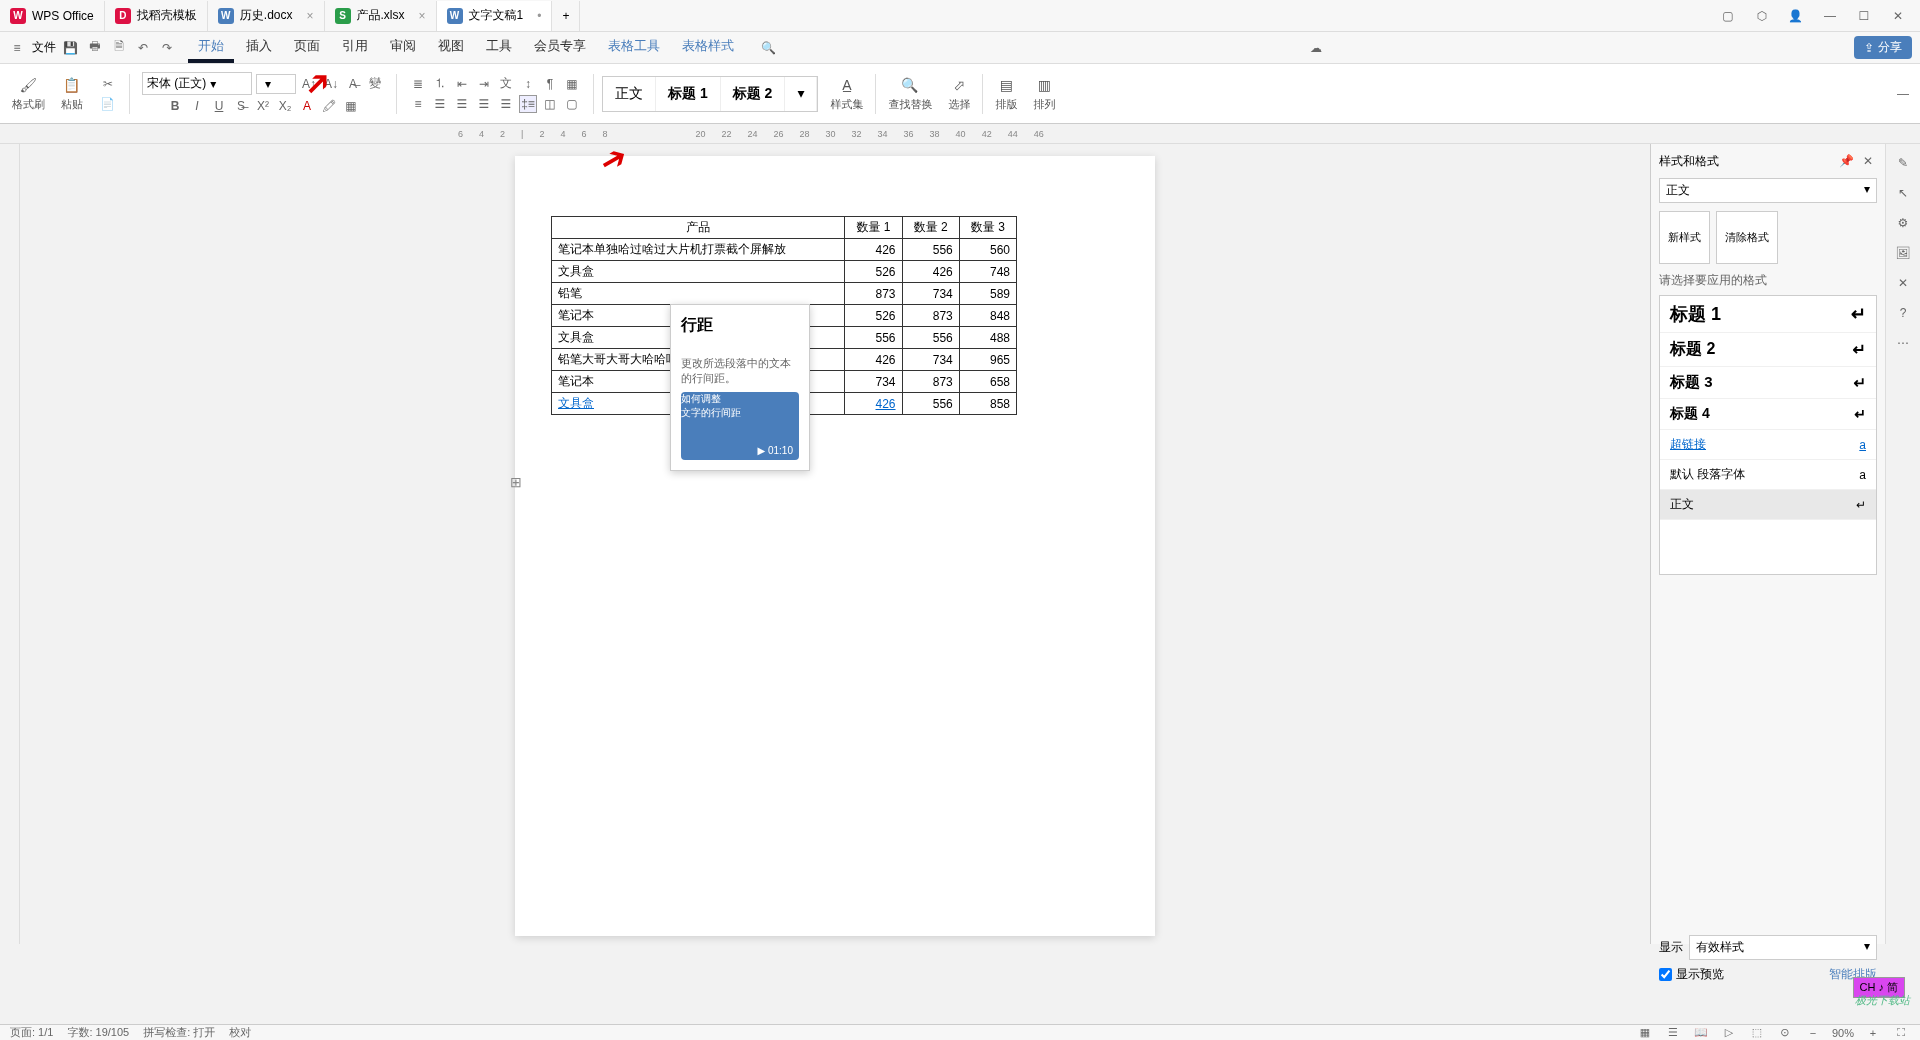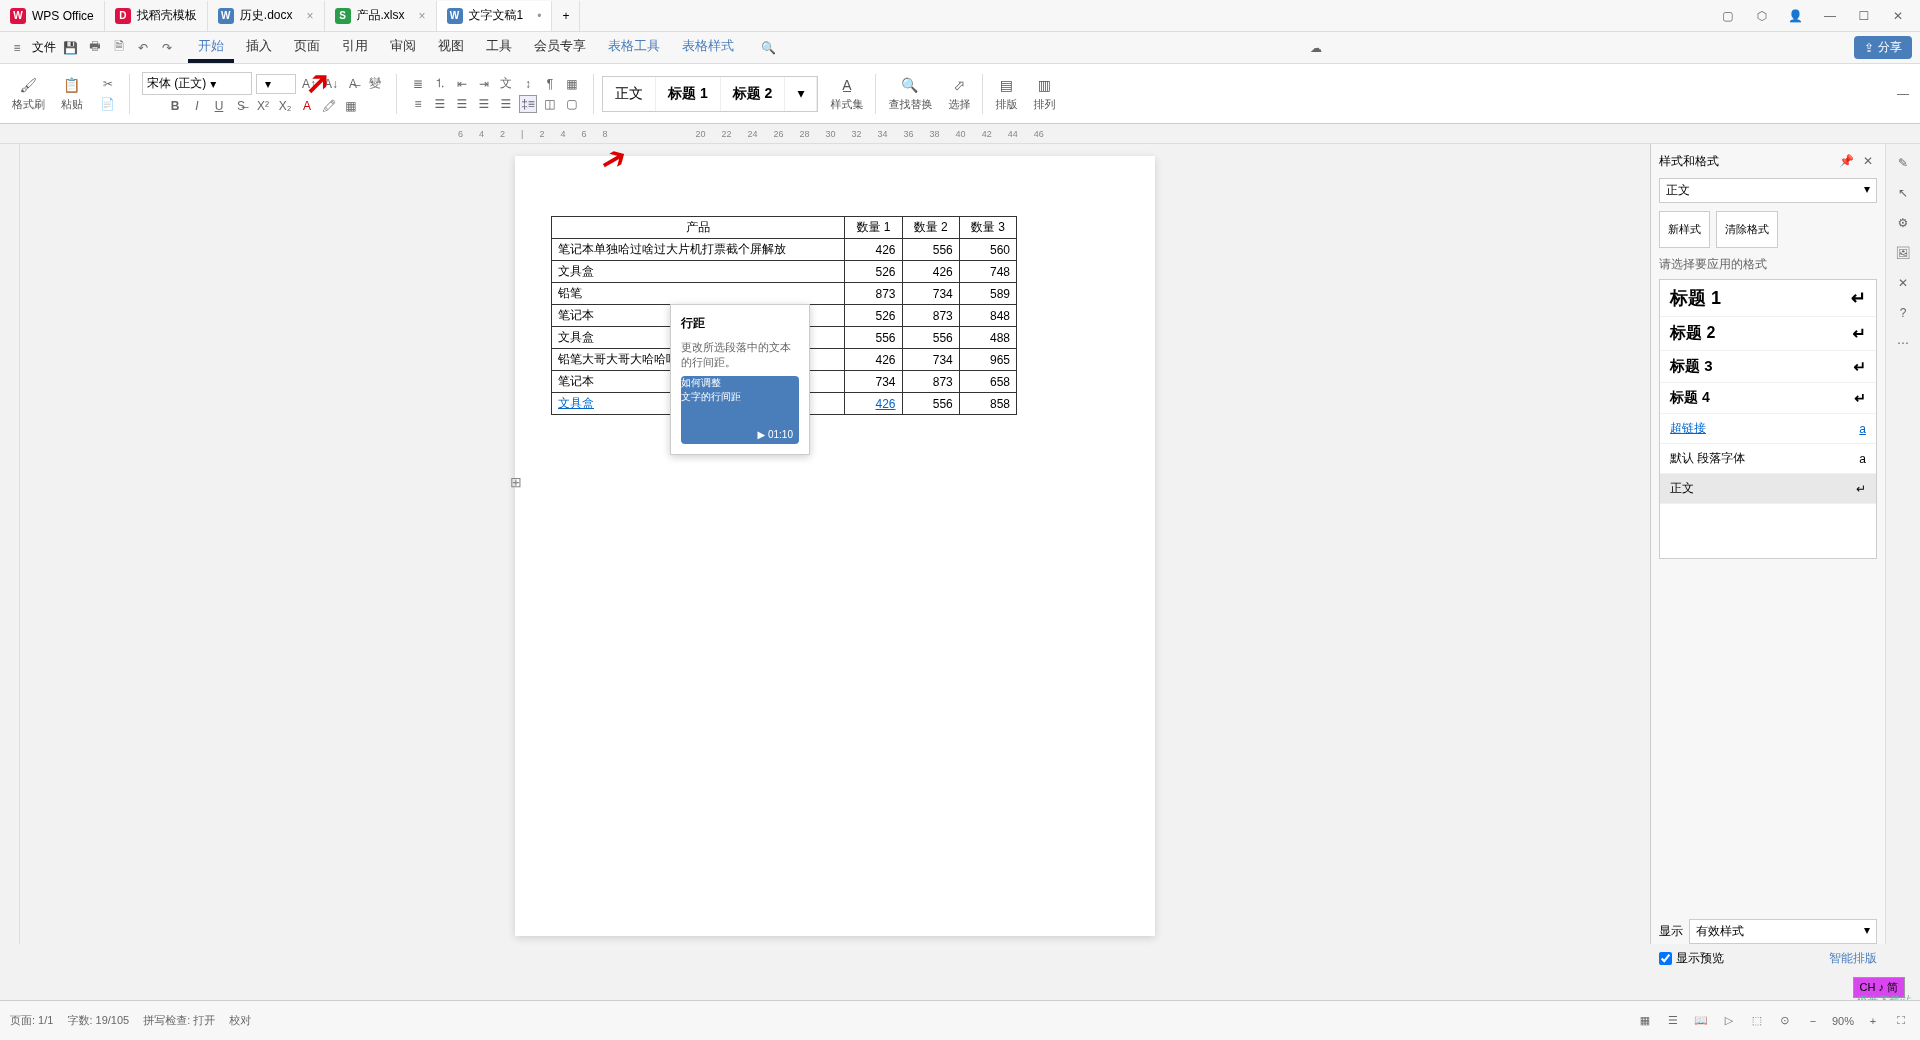--- a/index.html
+++ b/index.html
@@ -35,43 +35,43 @@
 .main { display: flex; height: 800px; position: relative; }
 .vruler { width: 20px; background: #f2f2f2; border-right: 1px solid #ddd; }
 .canvas { flex: 1; background: #f2f2f2; display: flex; justify-content: center; padding-top: 12px; position: relative; }
 .page { width: 640px; height: 780px; background: #fff; box-shadow: 0 2px 8px rgba(0,0,0,0.15); padding: 60px 36px; }
 .doc-table { border-collapse: collapse; width: 466px; font-size: 12px; }
 .doc-table td, .doc-table th { border: 1px solid #333; padding: 2px 6px; height: 20px; }
 .doc-table th { text-align: center; font-weight: normal; }
 .doc-table td.num { text-align: right; }
 .doc-table td.link { color: #0066cc; text-decoration: underline; }
 .tooltip { position: absolute; left: 650px; top: 160px; background: #fff; border: 1px solid #ccc; box-shadow: 0 2px 8px rgba(0,0,0,0.2); padding: 10px; width: 140px; font-size: 11px; }
-.tooltip-title { font-weight: bold; margin-bottom: 8px; font-size: 12px; }
+.tooltip-title { font-weight: bold; margin-bottom: 20px; font-size: 16px; }
 .tooltip-desc { color: #666; margin-bottom: 6px; }
 .tooltip-thumb { background: #4a7ebb; height: 68px; border-radius: 4px; position: relative; color: #fff; font-size: 10px; }
 .tooltip-time { position: absolute; right: 6px; bottom: 4px; font-size: 10px; }
 .side-panel { width: 235px; background: #f7f7f7; border-left: 1px solid #ccc; padding: 8px; }
 .side-head { display: flex; align-items: center; justify-content: space-between; margin-bottom: 8px; }
 .side-sel { border: 1px solid #ccc; background: #fff; padding: 3px 6px; margin-bottom: 8px; display: flex; justify-content: space-between; }
 .side-btns { display: flex; gap: 6px; margin-bottom: 8px; }
-.side-btn { border: 1px solid #ccc; background: #fff; padding: 10px 8px; font-size: 11px; cursor: pointer; }
+.side-btn { border: 1px solid #ccc; background: #fff; padding: 18px 8px; font-size: 11px; cursor: pointer; }
 .style-list { background: #fff; border: 1px solid #ccc; min-height: 280px; }
 .style-row { padding: 6px 10px; border-bottom: 1px solid #f0f0f0; display: flex; justify-content: space-between; align-items: center; cursor: pointer; }
 .style-row.h1 { font-size: 18px; font-weight: bold; }
 .style-row.h2 { font-size: 16px; font-weight: bold; }
 .style-row.h3 { font-size: 15px; font-weight: bold; }
 .style-row.h4 { font-size: 14px; font-weight: bold; }
 .style-row.link { color: #0066cc; text-decoration: underline; font-size: 12px; }
 .style-row.sel { background: #e8e8e8; }
 .side-bottom { margin-top: 360px; }
 .side-tools { width: 35px; background: #f2f2f2; border-left: 1px solid #ddd; display: flex; flex-direction: column; gap: 12px; padding: 10px 0; align-items: center; }
 .arrow { position: absolute; color: #d00; font-size: 32px; z-index: 5; pointer-events:none; }
 .arrow1 { left: 304px; top: 64px; transform: rotate(-45deg); }
 .arrow2 { left: 600px; top: 140px; transform: rotate(-30deg); }
-.statusbar { position: absolute; bottom: 0; left: 0; right: 0; height: 40px; background: #f7f7f7; border-top: 1px solid #ccc; display: flex; align-items: center; padding: 0 10px; font-size: 11px; color: #666; gap: 14px; margin-top: 24px; }
+.statusbar { position: absolute; bottom: 0; left: 0; right: 0; height: 16px; background: #f7f7f7; border-top: 1px solid #ccc; display: flex; align-items: center; padding: 0 10px; font-size: 11px; color: #666; gap: 14px; margin-top: 24px; }
 .statusbar .right { margin-left: auto; display: flex; gap: 10px; align-items: center; }
 .ime-badge { position: absolute; right: 15px; bottom: 42px; border: 1px solid #999; background: #d946ef; padding: 2px 6px; font-size: 11px; }
 .watermark { position: absolute; right: 10px; bottom: 32px; font-size: 11px; color: #5b8; font-style: italic; }
 .table-handle { position: absolute; left: 490px; top: 330px; font-size: 14px; color: #888; }
 </style>
 </head>
 <body>
 
 <div class="titlebar">
   <div class="tab">

